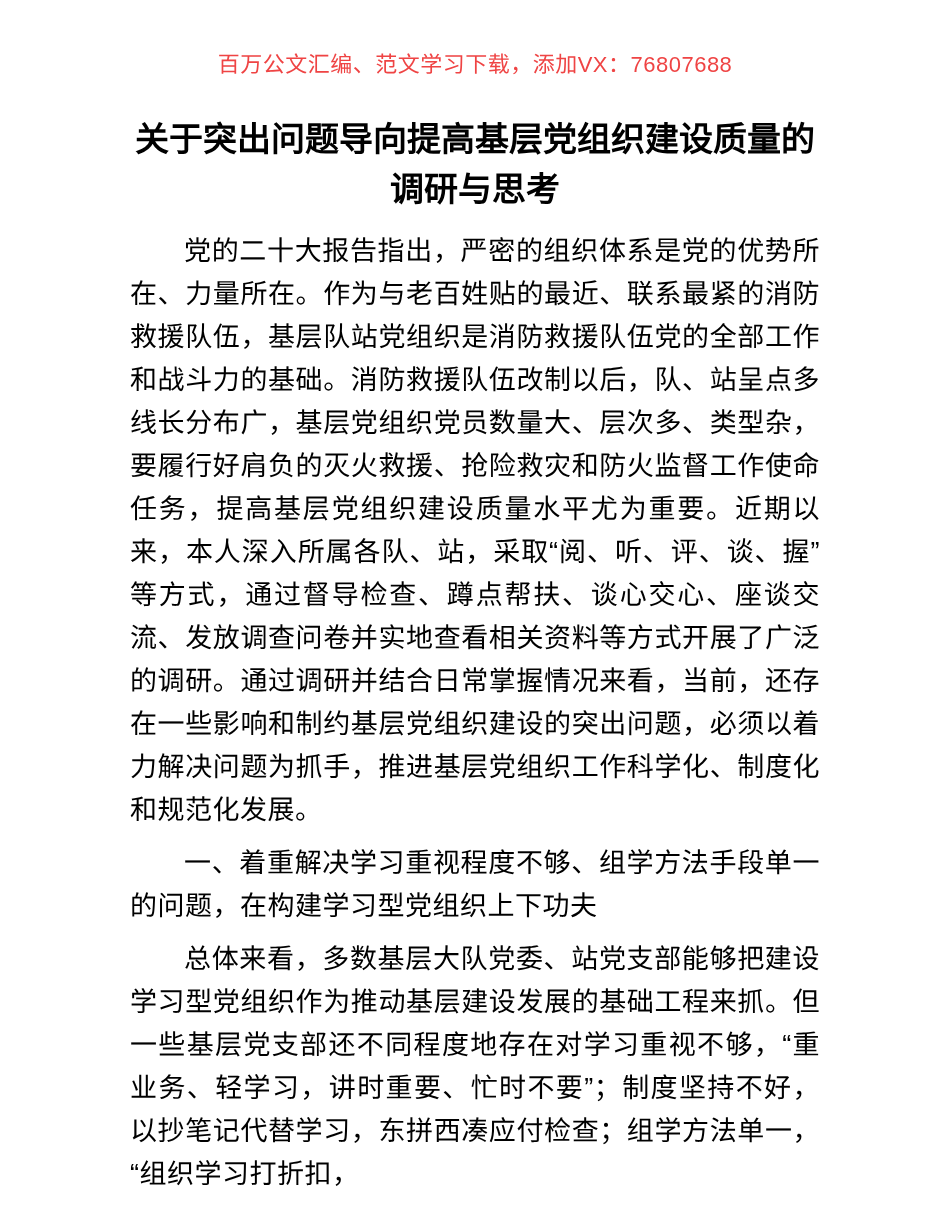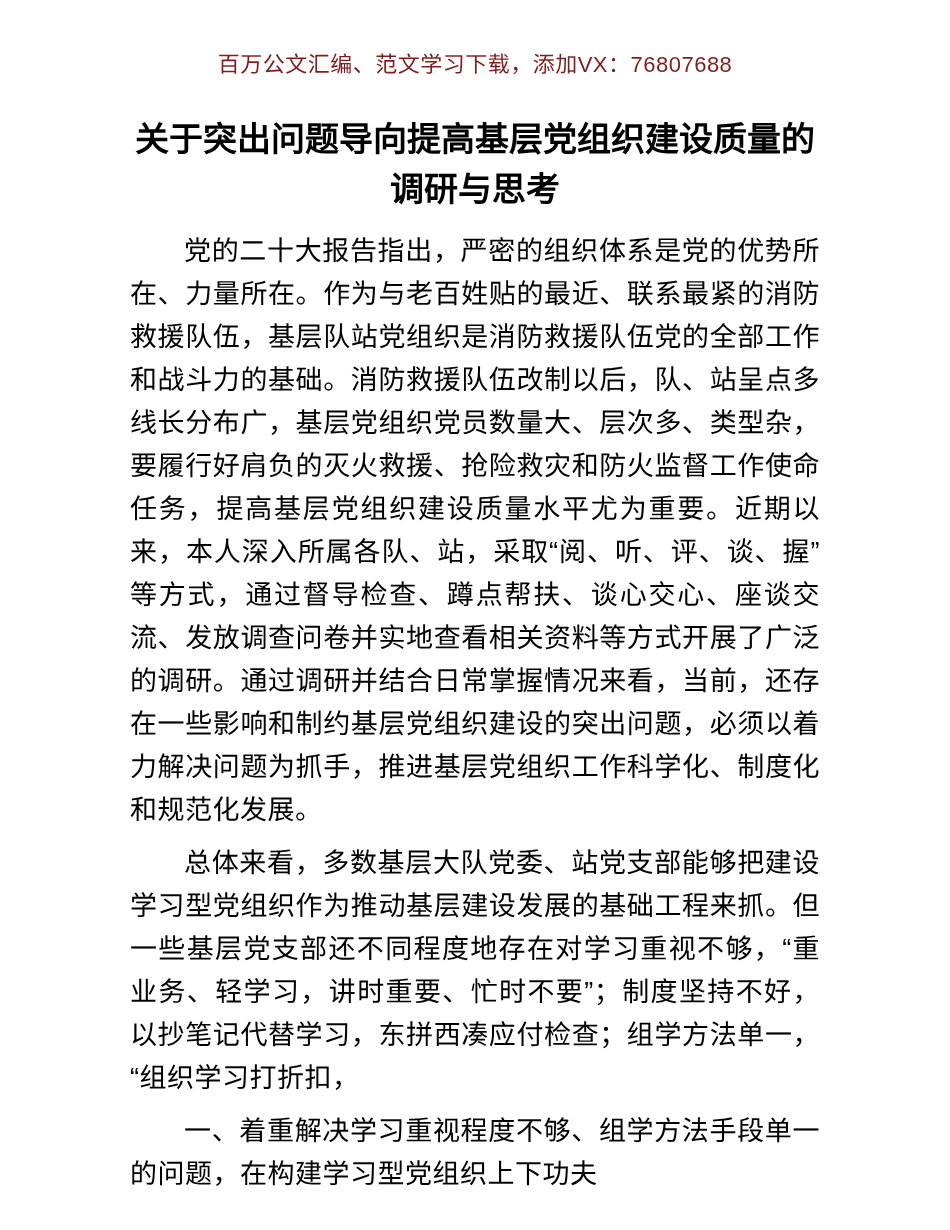--- a/index.html
+++ b/index.html
@@ -13,21 +13,21 @@
     height: 1230px;
     margin: 0 auto;
     background: #ffffff;
     overflow: hidden;
   }
   .header-notice {
     padding-top: 52px;
     text-align: center;
     font-size: 22px;
     line-height: 26px;
-    color: #7f1d1d;
+    color: #ef4444;
     letter-spacing: 0.5px;
   }
   .doc-title {
     width: 700px;
     margin: 36px auto 16px auto;
     font-size: 34px;
     line-height: 50px;
     font-weight: 600;
     color: #000000;
     text-align: center;
@@ -53,17 +53,17 @@
 <body>
 
 <div class="page">
 
   <div class="header-notice">百万公文汇编、范文学习下载，添加VX：76807688</div>
 
   <h1 class="doc-title">关于突出问题导向提高基层党组织建设质量的调研与思考</h1>
 
   <div class="doc-body">
     <p>党的二十大报告指出，严密的组织体系是党的优势所在、力量所在。作为与老百姓贴的最近、联系最紧的消防救援队伍，基层队站党组织是消防救援队伍党的全部工作和战斗力的基础。消防救援队伍改制以后，队、站呈点多线长分布广，基层党组织党员数量大、层次多、类型杂，要履行好肩负的灭火救援、抢险救灾和防火监督工作使命任务，提高基层党组织建设质量水平尤为重要。近期以来，本人深入所属各队、站，采取“阅、听、评、谈、握”等方式，通过督导检查、蹲点帮扶、谈心交心、座谈交流、发放调查问卷并实地查看相关资料等方式开展了广泛的调研。通过调研并结合日常掌握情况来看，当前，还存在一些影响和制约基层党组织建设的突出问题，必须以着力解决问题为抓手，推进基层党组织工作科学化、制度化和规范化发展。</p>
+    <p>一、着重解决学习重视程度不够、组学方法手段单一的问题，在构建学习型党组织上下功夫</p>
     <p>总体来看，多数基层大队党委、站党支部能够把建设学习型党组织作为推动基层建设发展的基础工程来抓。但一些基层党支部还不同程度地存在对学习重视不够，“重业务、轻学习，讲时重要、忙时不要”；制度坚持不好，以抄笔记代替学习，东拼西凑应付检查；组学方法单一，“组织学习打折扣，</p>
-    <p>一、着重解决学习重视程度不够、组学方法手段单一的问题，在构建学习型党组织上下功夫</p>
   </div>
 
 </div>
 
 </body></html>

